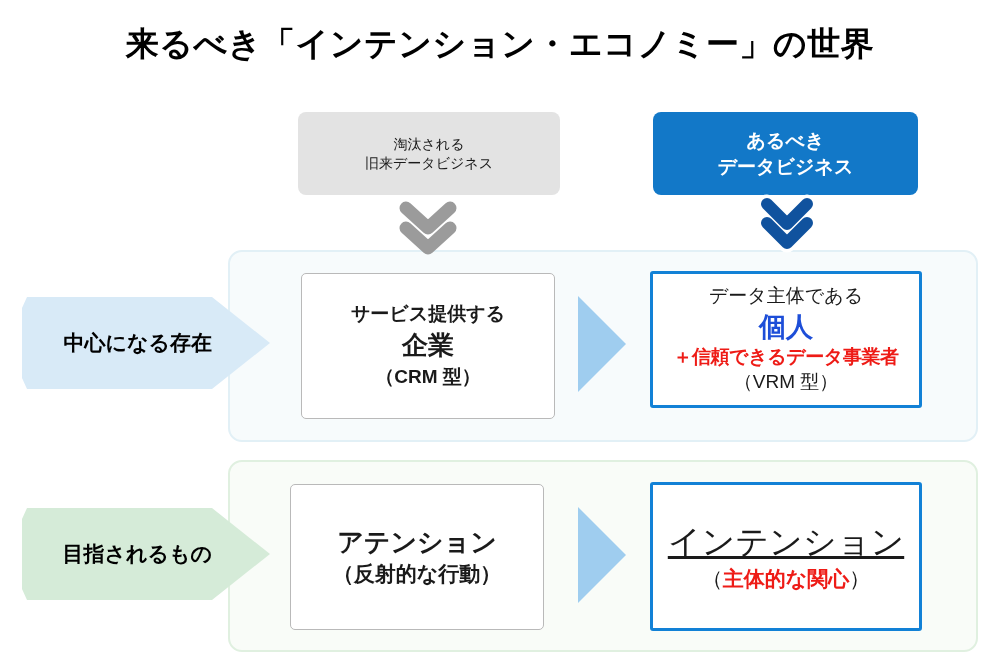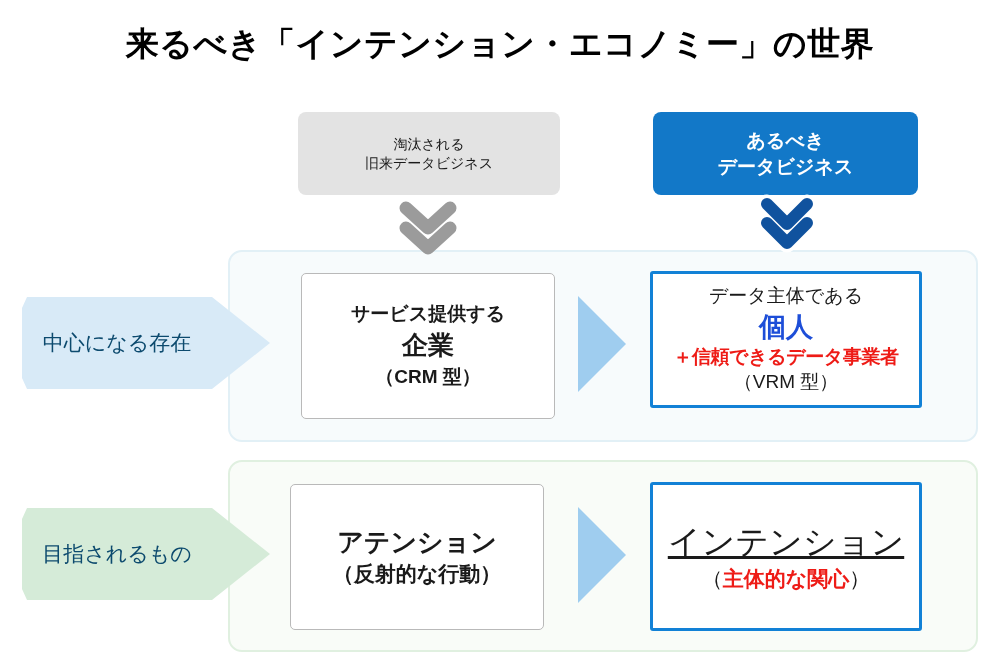--- a/index.html
+++ b/index.html
@@ -142,23 +142,24 @@
     position: absolute;
     inset: 0;
     clip-path: polygon(0 12%, 0 88%, 5px 100%, 190px 100%, 248px 50%, 190px 0, 5px 0);
     border-radius: 4px;
   }
   .cat-label.blue .shape  { background: #d8eaf7; }
   .cat-label.green .shape { background: #d5ebd8; }
   .cat-label .txt {
     position: relative;
     width: 190px;
-    text-align: center;
+    text-align: right;
     font-size: 21px;
-    color: #0c4a6e;
+    color: #000000;
+    font-weight: bold;
   }
   .cat-r1 { left: 22px; top: 297px; }
   .cat-r2 { left: 22px; top: 508px; }
 
   
   .tri-arrow {
     position: absolute;
     width: 48px;
     height: 96px;
     background: #9fcdef;

